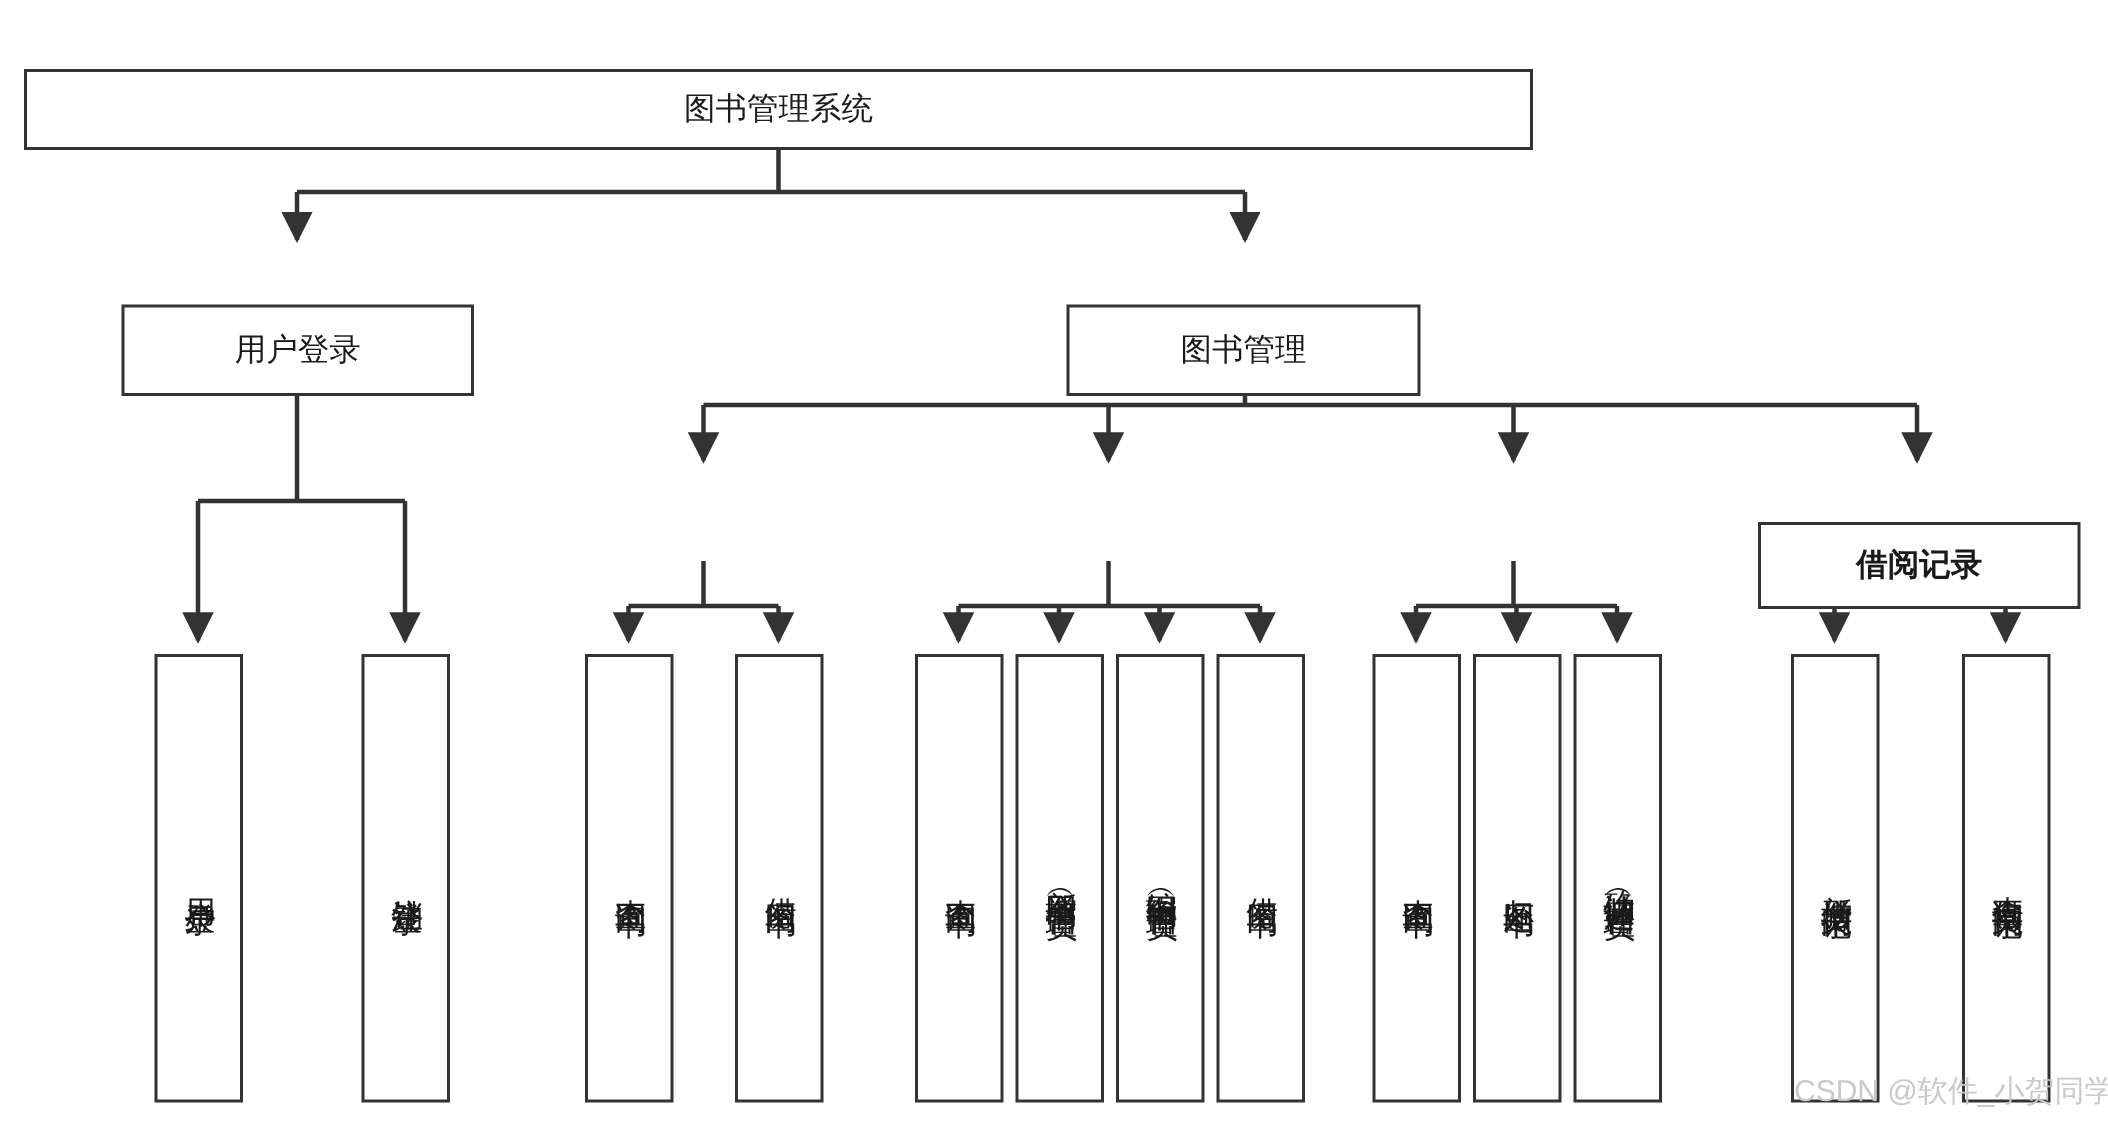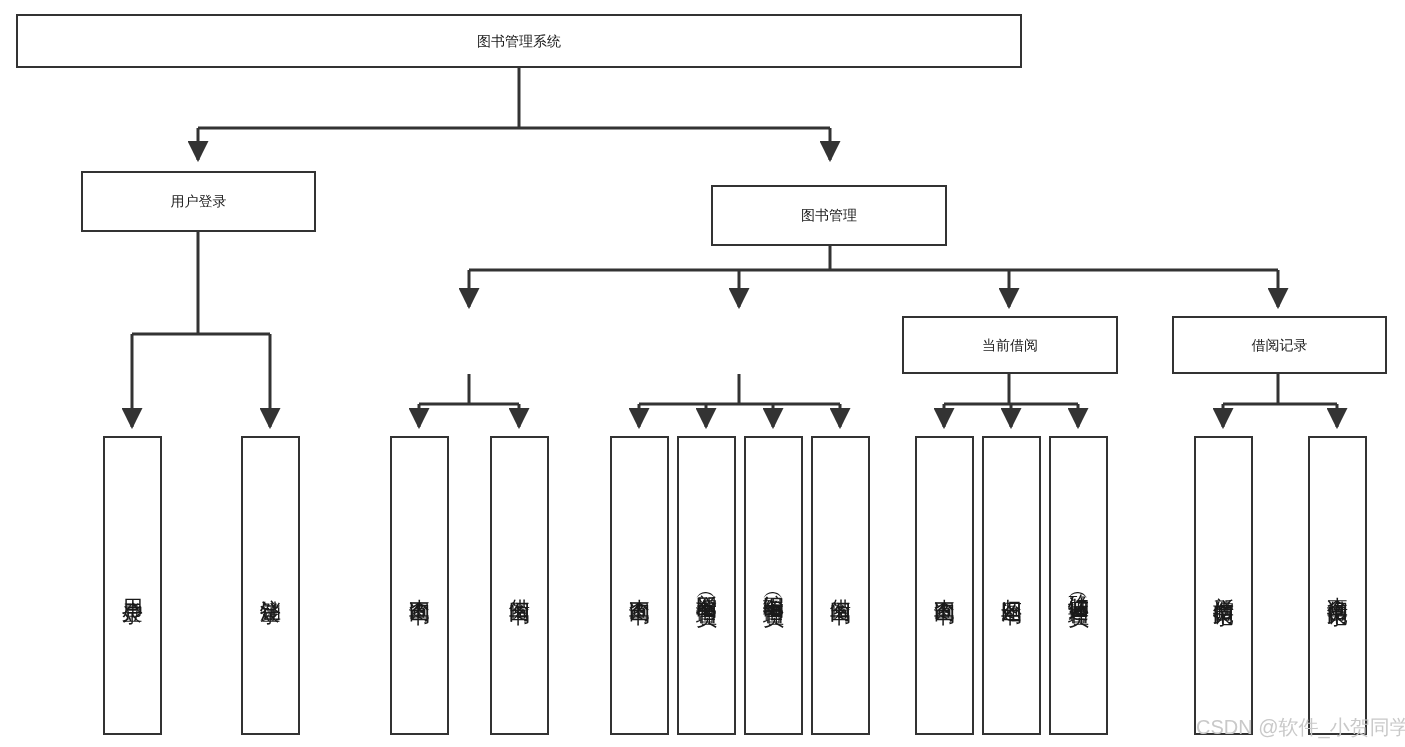--- a/index.html
+++ b/index.html
@@ -3,21 +3,21 @@
 <meta charset="utf-8">
 <style>
   html,body{margin:0;padding:0;background:#ffffff;}
   body{width:1405px;height:747px;overflow:hidden;
        font-family:"Liberation Sans","DejaVu Sans",sans-serif;}
   #stage{position:relative;width:1405px;height:747px;background:#ffffff;}
   svg#wires{position:absolute;left:0;top:0;width:1405px;height:747px;}
   .node{position:absolute;box-sizing:border-box;background:#ffffff;
         border:2px solid #333333;display:flex;align-items:center;
         justify-content:center;color:#1a1a1a;}
-  .node.horiz{font-size:14px;line-height:1.2;white-space:nowrap;}
+  .node.horiz{font-size:21px;line-height:1.2;white-space:nowrap;margin-top:32px;}
   .node.vert{font-size:21px;line-height:1.15;}
   .node.vert .vtext{writing-mode:vertical-rl;text-orientation:upright;
         letter-spacing:2px;text-align:center;}
   .watermark{position:absolute;color:#c9c9c9;font-size:20px;
         white-space:nowrap;pointer-events:none;}
 </style>
 </head>
 <body>
 
 <div id="stage">
@@ -72,28 +72,25 @@
     </g>
   </svg>
 
   <div class="node horiz" style="left:16px;top:14px;width:1006px;height:54px;">
     <span>图书管理系统</span>
   </div>
 
   <div class="node horiz" style="left:81px;top:171px;width:235px;height:61px;">
     <span>用户登录</span>
   </div>
-  <div class="node horiz" style="left:711px;top:185px;width:236px;height:61px;">
+  <div class="node horiz" style="left:711px;top:171px;width:236px;height:61px;">
     <span>图书管理</span>
   </div>
 
-  <div class="node horiz" style="left:902px;top:316px;width:216px;height:58px;">
-    <span>当前借阅</span>
-  </div>
-  <div class="node horiz" style="left:1172px;top:316px;width:215px;height:58px;">
+  <div class="node horiz" style="left:1172px;top:316px;width:215px;height:58px;font-weight:bold;">
     <span>借阅记录</span>
   </div>
 
   <div class="node vert" style="left:103px;top:436px;width:59px;height:299px;">
     <span class="vtext">用户登录</span>
   </div>
   <div class="node vert" style="left:241px;top:436px;width:59px;height:299px;">
     <span class="vtext">注销登录</span>
   </div>
 

